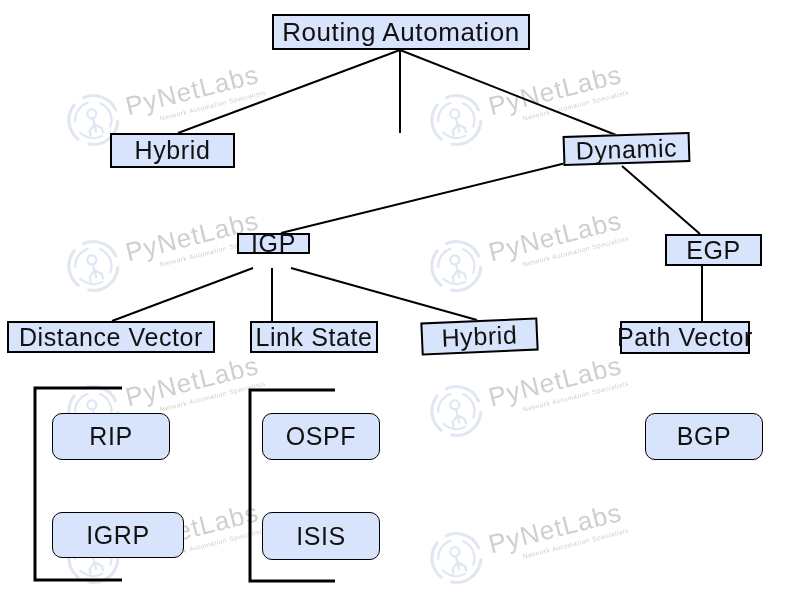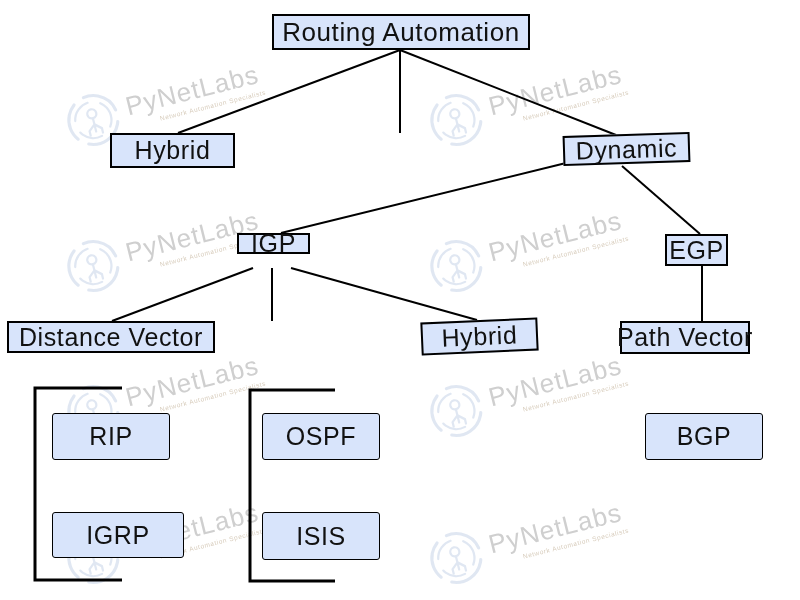--- a/index.html
+++ b/index.html
@@ -22,21 +22,21 @@
   }
   
   .edges{position:absolute;left:0;top:0;pointer-events:none;}
   
   .node{
     position:absolute;box-sizing:border-box;background:#d8e4fb;border:2px solid #000000;
     display:flex;align-items:center;justify-content:center;
     font-size:25px;letter-spacing:.6px;color:#111111;white-space:nowrap;
   }
   .node.title{font-size:26px;}
-  .node.rounded{border-radius:3px;border-width:1.6px;}
+  .node.rounded{border-radius:10px;border-width:1.6px;}
   .node.tilt-a{transform:rotate(-1.8deg);}
   .node.tilt-b{transform:rotate(-2.5deg);}
 </style>
 </head>
 <body>
 
 <div class="canvas">
 
   <div>
     <div class="wm" style="left:62px;top:58px">
@@ -170,23 +170,24 @@
       <path d="M335 390 H250 V581 H335"></path>
     </g>
   </svg>
 
   <div class="node title" style="left:272px;top:14px;width:258px;height:36px">Routing Automation</div>
 
   <div class="node" style="left:110px;top:133px;width:125px;height:35px">Hybrid</div>
   <div class="node tilt-a" style="left:563px;top:134px;width:127px;height:30px">Dynamic</div>
 
   <div class="node" style="left:237px;top:233px;width:73px;height:21px">IGP</div>
-  <div class="node" style="left:665px;top:234px;width:63px;height:32px">EGP</div>
+  <div class="node" style="left:665px;top:234px;width:97px;height:32px">EGP</div>
 
   <div class="node" style="left:7px;top:321px;width:208px;height:32px">Distance Vector</div>
+  <div class="node" style="left:250px;top:321px;width:128px;height:32px">Link State</div>
   <div class="node tilt-b" style="left:421px;top:320px;width:117px;height:33px">Hybrid</div>
   <div class="node" style="left:620px;top:321px;width:130px;height:33px">Path Vector</div>
 
   <div class="node rounded" style="left:52px;top:413px;width:118px;height:47px">RIP</div>
   <div class="node rounded" style="left:52px;top:512px;width:132px;height:46px">IGRP</div>
   <div class="node rounded" style="left:262px;top:413px;width:118px;height:47px">OSPF</div>
   <div class="node rounded" style="left:262px;top:512px;width:118px;height:48px">ISIS</div>
   <div class="node rounded" style="left:645px;top:413px;width:118px;height:47px">BGP</div>
 
 </div>

